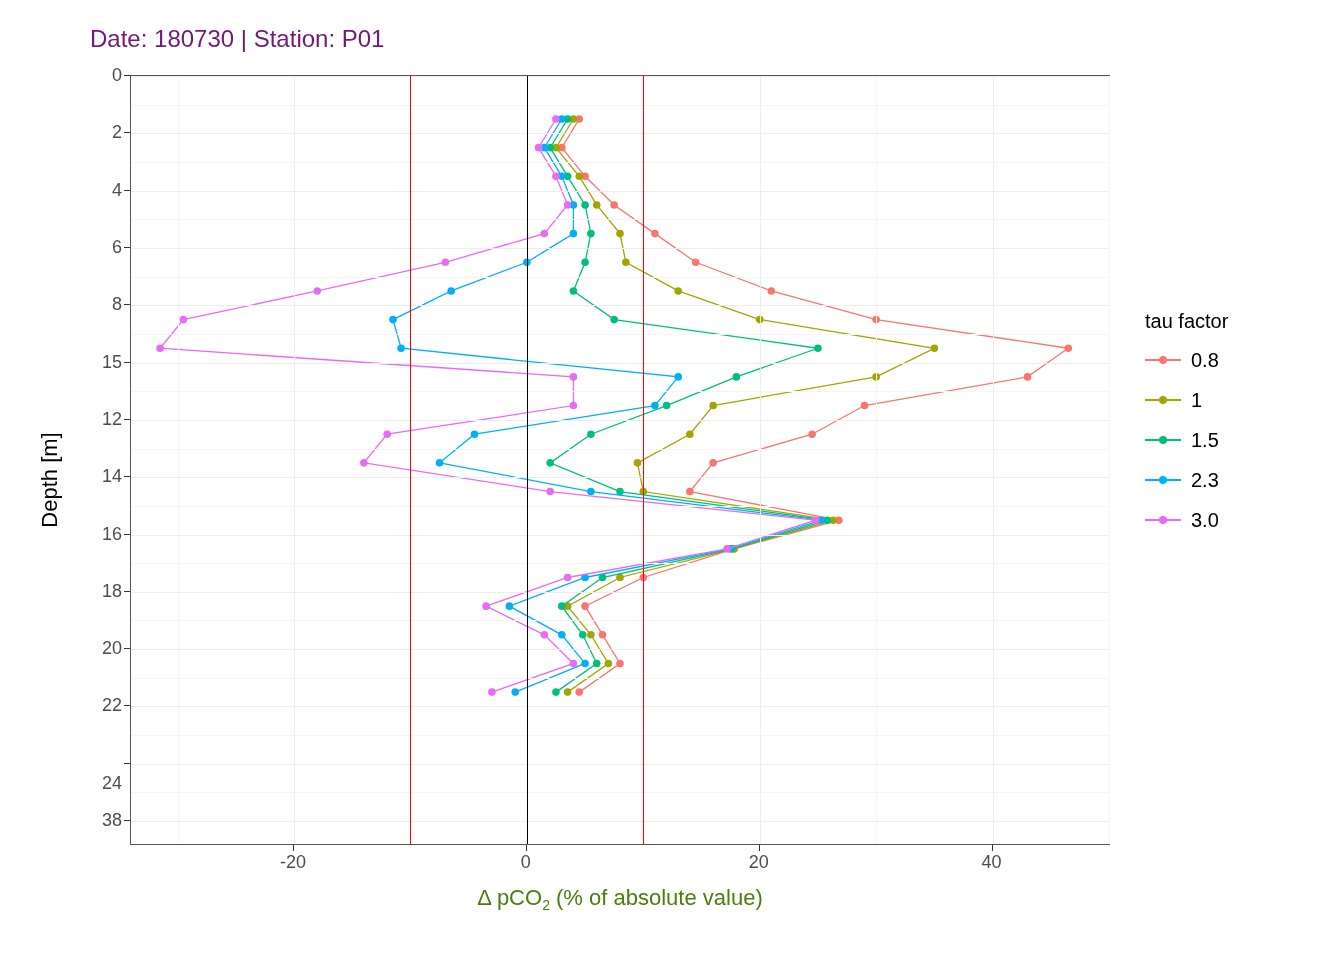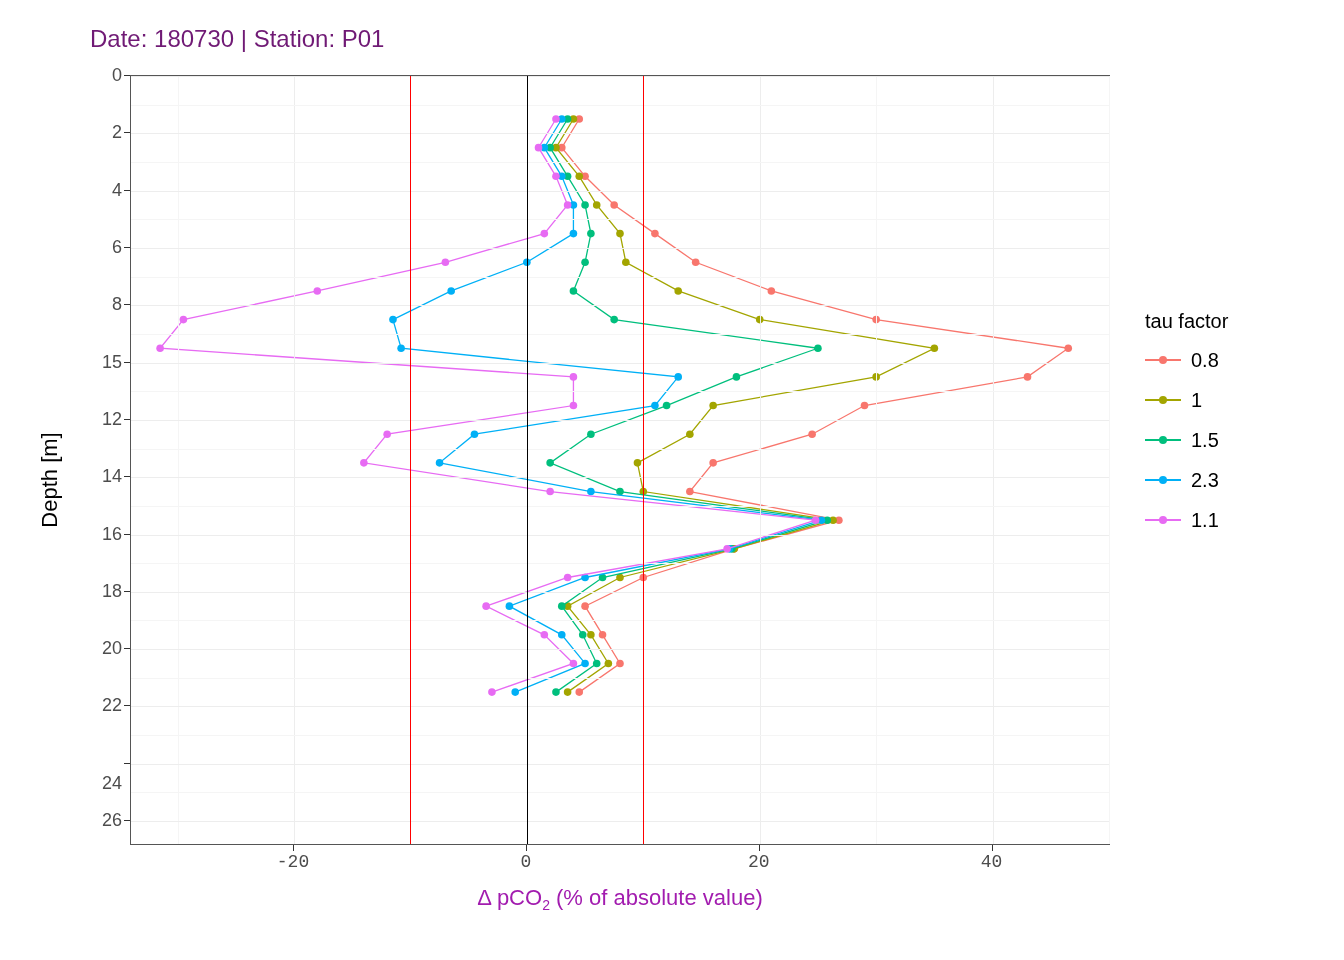--- a/index.html
+++ b/index.html
@@ -47,36 +47,36 @@
     width: 1px;
   }
   .refline.black { background: #000; }
   .refline.red { background: #ff0000; }
   
   .xtick-lbl, .ytick-lbl {
     position: absolute;
     font-size: 18px;
     color: #4d4d4d;
   }
-  .xtick-lbl { top: 852px; transform: translateX(-50%); text-align: center; font-family: Liberation Mono, monospace; }
+  .xtick-lbl { top: 852px; transform: translateX(-50%); text-align: center; }
   .ytick-lbl { right: 1222px; transform: translateY(-50%); text-align: right; width: 50px; }
   .tick {
     position: absolute;
     background: #333;
   }
   .xtick { width: 1px; height: 6px; top: 845px; }
   .ytick { width: 6px; height: 1px; left: 124px; }
   .xlabel {
     position: absolute;
     left: 130px;
     width: 980px;
     top: 885px;
     text-align: center;
     font-size: 22px;
-    color: #a21caf;
+    color: #4d7c0f;
   }
   .ylabel {
     position: absolute;
     left: 30px;
     top: 0;
     height: 960px;
     width: 40px;
     display: flex;
     align-items: center;
     justify-content: center;
@@ -327,21 +327,21 @@
           <div class="lk-line" style="background: rgb(0, 176, 246);"></div>
           <div class="lk-dot" style="background: rgb(0, 176, 246);"></div>
         </div>
         <span>2.3</span>
       </div>
       <div class="legend-item">
         <div class="legend-key">
           <div class="lk-line" style="background: rgb(231, 107, 243);"></div>
           <div class="lk-dot" style="background: rgb(231, 107, 243);"></div>
         </div>
-        <span>1.1</span>
+        <span>3.0</span>
       </div>
     </div>
 
 <div class="tick xtick" style="left: 293px;"></div>
     <div class="xtick-lbl" style="left: 293px;">-20</div>
     <div class="tick xtick" style="left: 525.857px;"></div>
     <div class="xtick-lbl" style="left: 525.857px;">0</div>
     <div class="tick xtick" style="left: 758.714px;"></div>
     <div class="xtick-lbl" style="left: 758.714px;">20</div>
     <div class="tick xtick" style="left: 991.571px;"></div>
@@ -366,14 +366,14 @@
     <div class="ytick-lbl" style="top: 533.507px; text-align: right;">16</div>
     <div class="tick ytick" style="top: 590.821px;"></div>
     <div class="ytick-lbl" style="top: 590.821px;">18</div>
     <div class="tick ytick" style="top: 648.134px;"></div>
     <div class="ytick-lbl" style="top: 648.134px;">20</div>
     <div class="tick ytick" style="top: 705.448px;"></div>
     <div class="ytick-lbl" style="top: 705.448px;">22</div>
     <div class="tick ytick" style="top: 762.761px;"></div>
     <div class="ytick-lbl" style="top: 762.761px; margin-top: 20px;">24</div>
     <div class="tick ytick" style="top: 820.075px;"></div>
-    <div class="ytick-lbl" style="top: 820.075px;">26</div>
+    <div class="ytick-lbl" style="top: 820.075px;">38</div>
   </div>
 
 </body></html>

